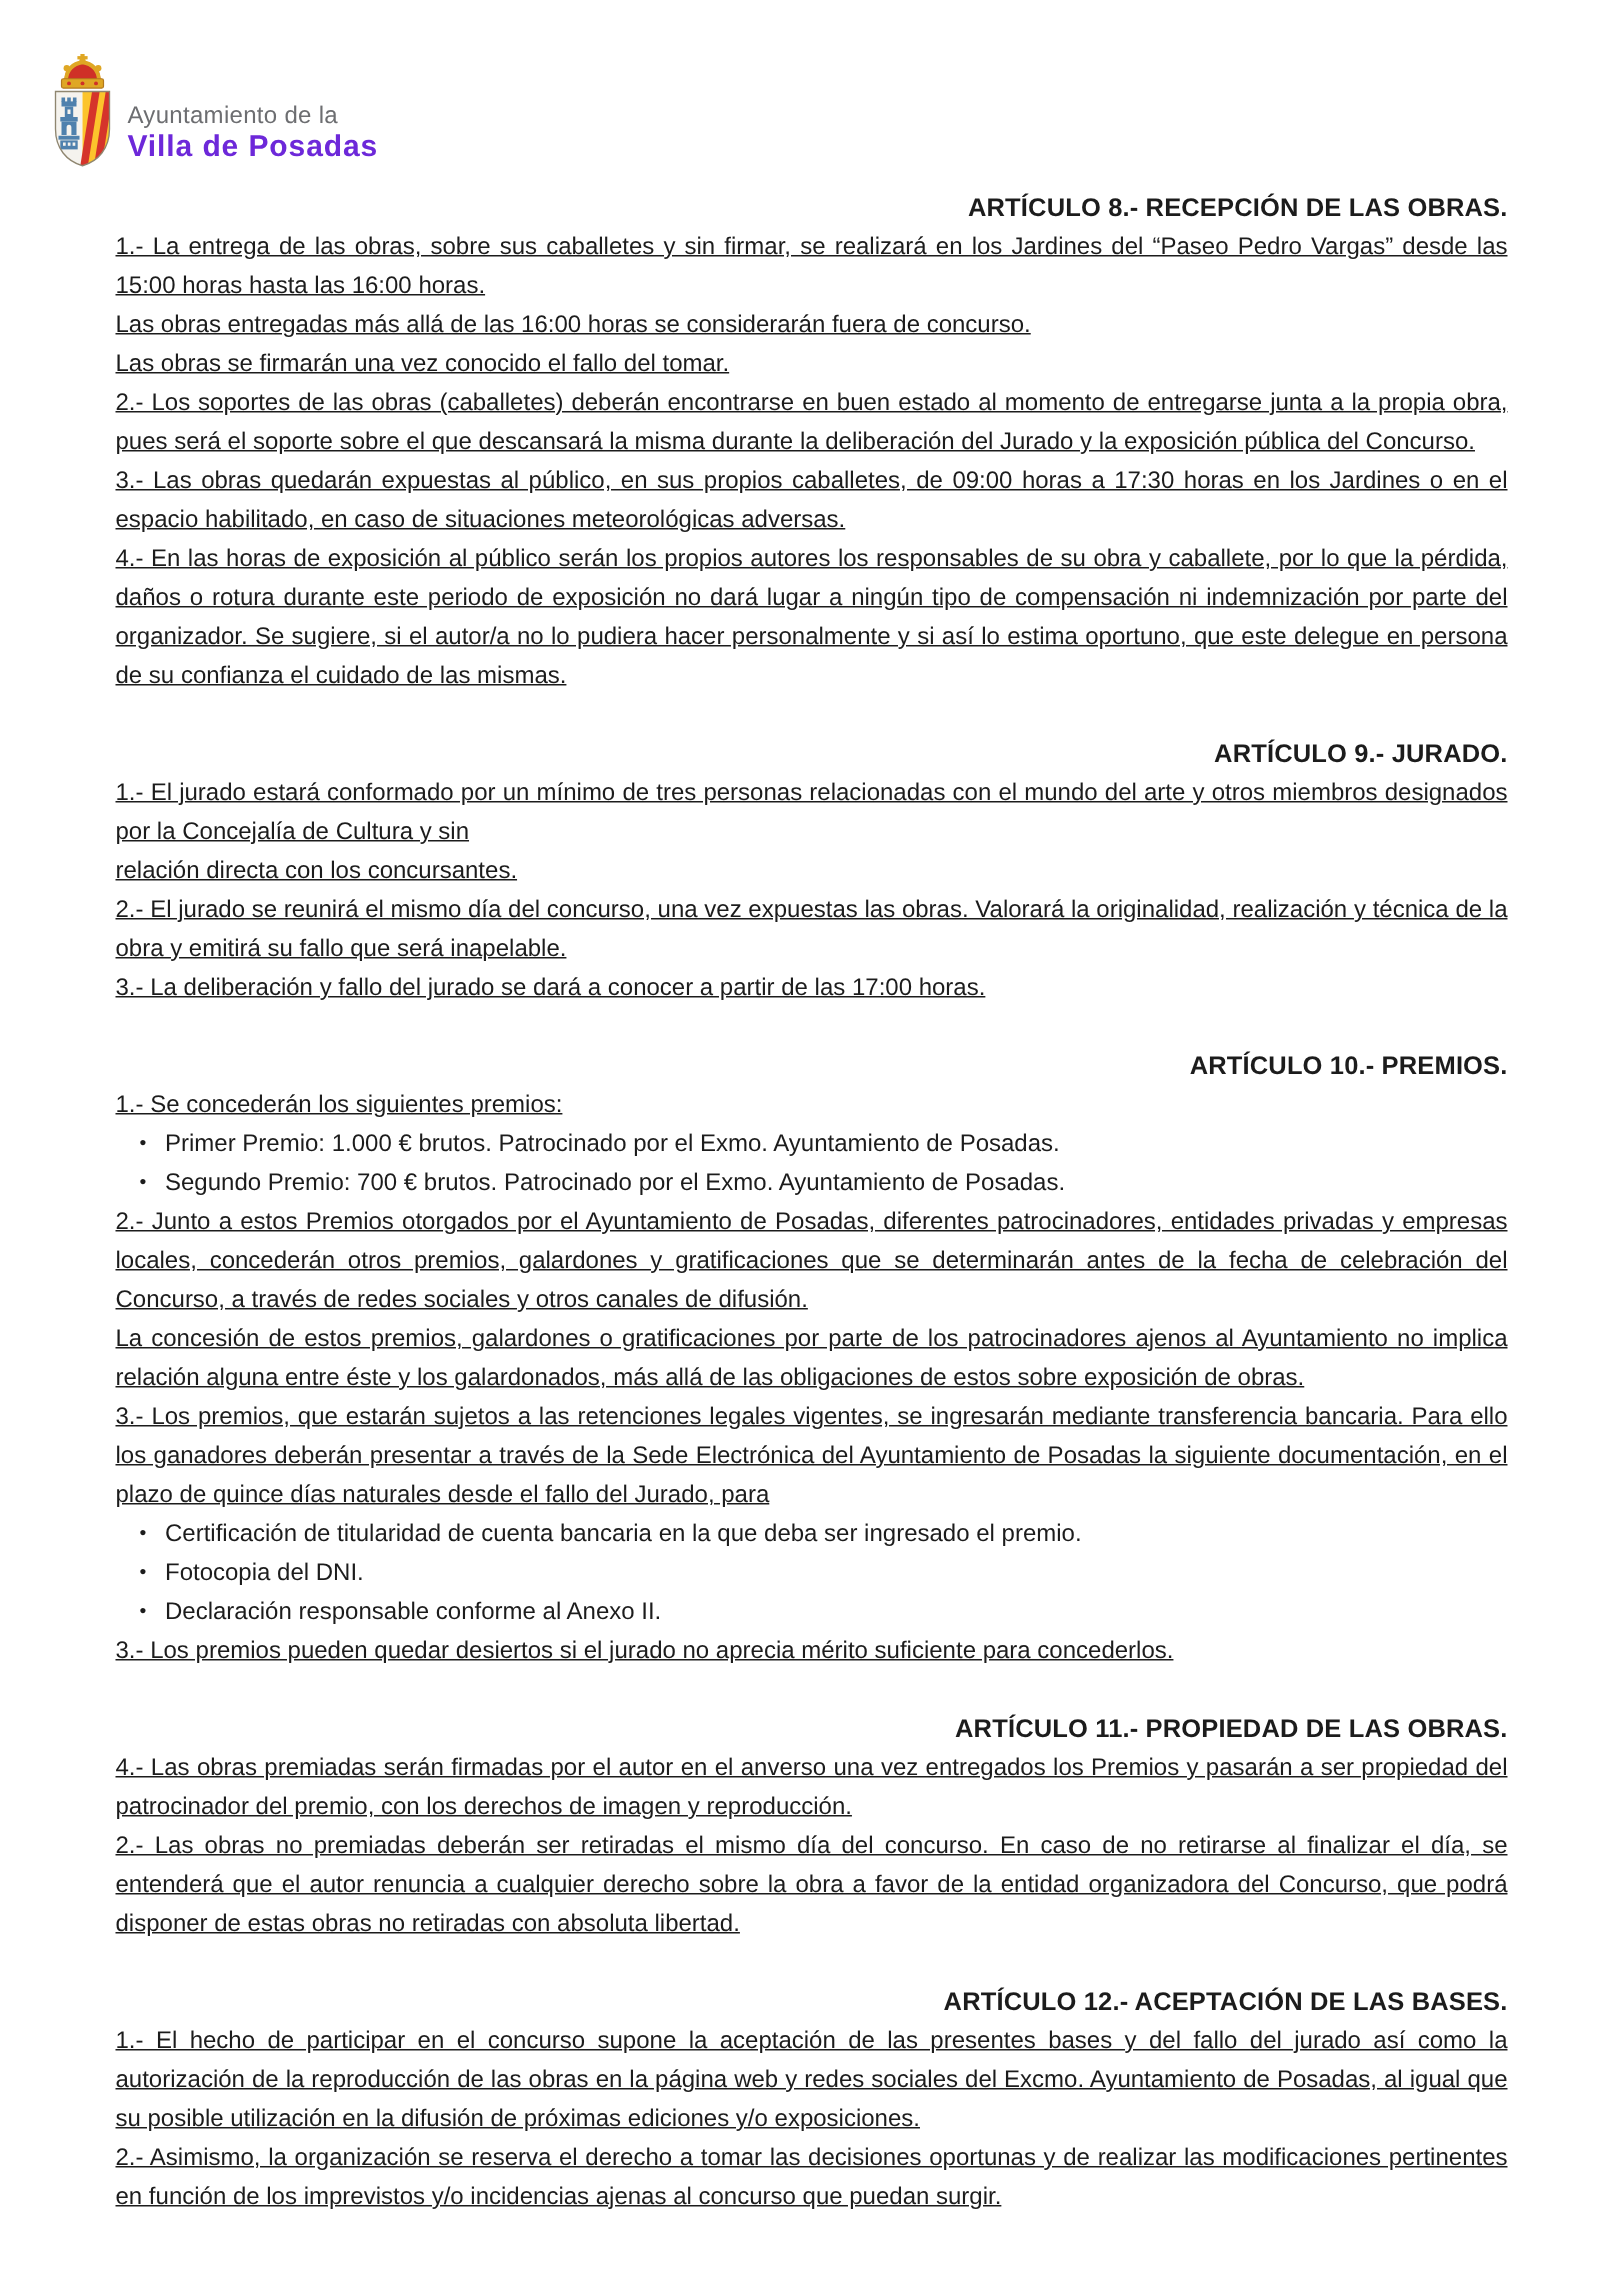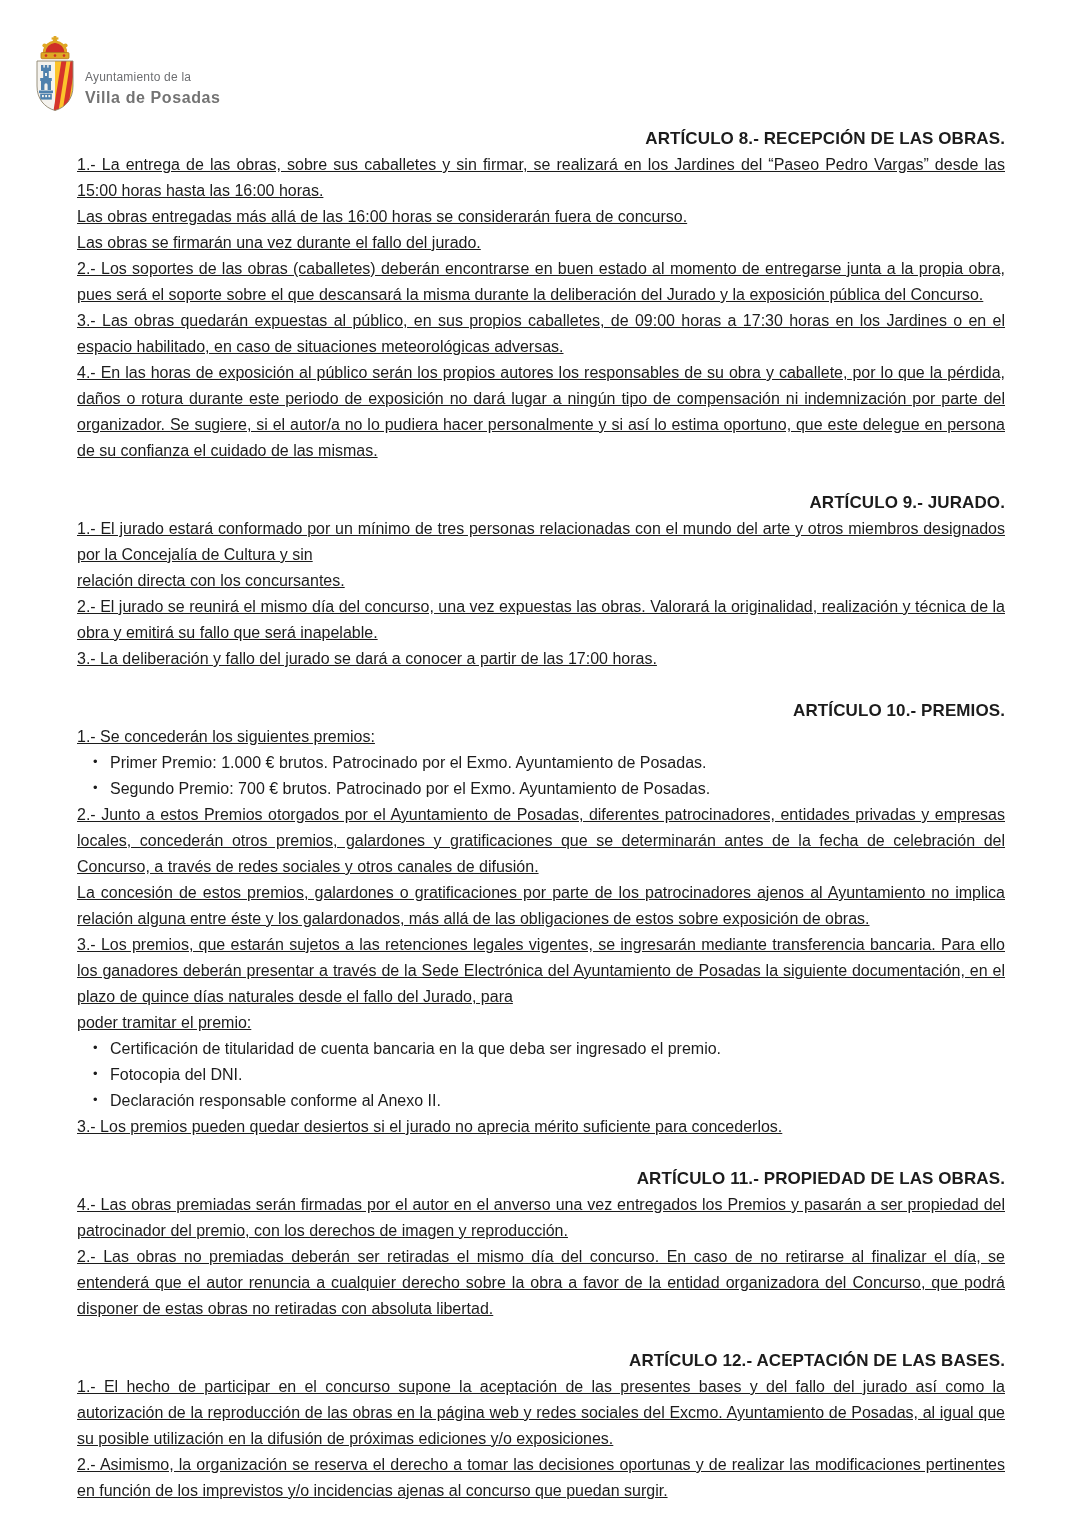--- a/index.html
+++ b/index.html
@@ -21,30 +21,30 @@
   .logo {
     position: absolute;
     top: 36px;
     left: 32px;
     display: flex;
     align-items: center;
   }
   .crest { flex: none; display: block; }
   .logo-text { margin-left: 7px; padding-top: 26px; }
   .logo-line1 {
-    font-size: 12px;
+    font-size: 16px;
     line-height: 19px;
     color: #6d6e71;
     letter-spacing: 0.2px;
   }
   .logo-line2 {
-    font-size: 16px;
+    font-size: 20px;
     line-height: 22px;
     font-weight: bold;
-    color: #737373;
+    color: #6d28d9;
     letter-spacing: 0.6px;
   }
 
   
   .content {
     position: absolute;
     left: 77px;
     top: 126px;
     width: 928px;
   }
@@ -141,41 +141,40 @@
       <div class="logo-line1">Ayuntamiento de la</div>
       <div class="logo-line2">Villa de Posadas</div>
     </div>
   </div>
 
   <div class="content" id="doc-sections">
       <section class="article">
         <h2 class="article-heading">ARTÍCULO 8.- RECEPCIÓN DE LAS OBRAS.</h2>
         <p class="para">1.- La entrega de las obras, sobre sus caballetes y sin firmar, se realizará en los Jardines del “Paseo Pedro Vargas” desde las 15:00 horas hasta las 16:00 horas.</p>
         <p class="para">Las obras entregadas más allá de las 16:00 horas se considerarán fuera de concurso.</p>
-        <p class="para">Las obras se firmarán una vez durante el fallo del jurado.</p>
+        <p class="para">Las obras se firmarán una vez conocido el fallo del tomar.</p>
         <p class="para">2.- Los soportes de las obras (caballetes) deberán encontrarse en buen estado al momento de entregarse junta a la propia obra, pues será el soporte sobre el que descansará la misma durante la deliberación del Jurado y la exposición pública del Concurso.</p>
         <p class="para">3.- Las obras quedarán expuestas al público, en sus propios caballetes, de 09:00 horas a 17:30 horas en los Jardines o en el espacio habilitado, en caso de situaciones meteorológicas adversas.</p>
         <p class="para">4.- En las horas de exposición al público serán los propios autores los responsables de su obra y caballete, por lo que la pérdida, daños o rotura durante este periodo de exposición no dará lugar a ningún tipo de compensación ni indemnización por parte del organizador. Se sugiere, si el autor/a no lo pudiera hacer personalmente y si así lo estima oportuno, que este delegue en persona de su confianza el cuidado de las mismas.</p>
       </section>
       <section class="article">
         <h2 class="article-heading">ARTÍCULO 9.- JURADO.</h2>
         <p class="para">1.- El jurado estará conformado por un mínimo de tres personas relacionadas con el mundo del arte y otros miembros designados por la Concejalía de Cultura y sin</p>
         <p class="para">relación directa con los concursantes.</p>
         <p class="para">2.- El jurado se reunirá el mismo día del concurso, una vez expuestas las obras. Valorará la originalidad, realización y técnica de la obra y emitirá su fallo que será inapelable.</p>
         <p class="para">3.- La deliberación y fallo del jurado se dará a conocer a partir de las 17:00 horas.</p>
       </section>
       <section class="article">
         <h2 class="article-heading">ARTÍCULO 10.- PREMIOS.</h2>
         <p class="para">1.- Se concederán los siguientes premios:</p>
         <div class="bullet"><span class="bullet-marker">•</span><span>Primer Premio: 1.000 € brutos. Patrocinado por el Exmo. Ayuntamiento de  Posadas.</span></div>
         <div class="bullet"><span class="bullet-marker">•</span><span>Segundo Premio: 700 € brutos. Patrocinado por el Exmo. Ayuntamiento de Posadas.</span></div>
         <p class="para">2.- Junto a estos Premios otorgados por el Ayuntamiento de Posadas, diferentes patrocinadores, entidades privadas y empresas locales, concederán otros premios, galardones y gratificaciones que se determinarán antes de la fecha de celebración del Concurso, a través de redes sociales y otros canales de difusión.</p>
         <p class="para">La concesión de estos premios, galardones o gratificaciones por parte de los patrocinadores ajenos al Ayuntamiento no implica relación alguna entre éste y los galardonados, más allá de las obligaciones de estos sobre exposición de obras.</p>
         <p class="para">3.- Los premios, que estarán sujetos a las retenciones legales vigentes, se ingresarán mediante transferencia bancaria. Para ello los ganadores deberán presentar a través de la Sede Electrónica del Ayuntamiento de Posadas la siguiente documentación, en el plazo de quince días naturales desde el fallo del Jurado, para</p>
-        <p class="para">poder tramitar el premio:</p>
         <div class="bullet"><span class="bullet-marker">•</span><span>Certificación de titularidad de cuenta bancaria en la que deba ser ingresado el premio.</span></div>
         <div class="bullet"><span class="bullet-marker">•</span><span>Fotocopia del DNI.</span></div>
         <div class="bullet"><span class="bullet-marker">•</span><span>Declaración responsable conforme al Anexo II.</span></div>
         <p class="para">3.- Los premios pueden quedar desiertos si el jurado no aprecia mérito suficiente para concederlos.</p>
       </section>
       <section class="article">
         <h2 class="article-heading">ARTÍCULO 11.- PROPIEDAD DE LAS OBRAS.</h2>
         <p class="para">4.- Las obras premiadas serán firmadas por el autor en el anverso una vez entregados los Premios y pasarán a ser propiedad del patrocinador del premio, con los derechos de imagen y reproducción.</p>
         <p class="para">2.- Las obras no premiadas deberán ser retiradas el mismo día del concurso. En caso de no retirarse al finalizar el día, se entenderá que el autor renuncia a cualquier derecho sobre la obra a favor de la entidad organizadora del Concurso, que podrá disponer de estas obras no retiradas con absoluta libertad.</p>
       </section>

